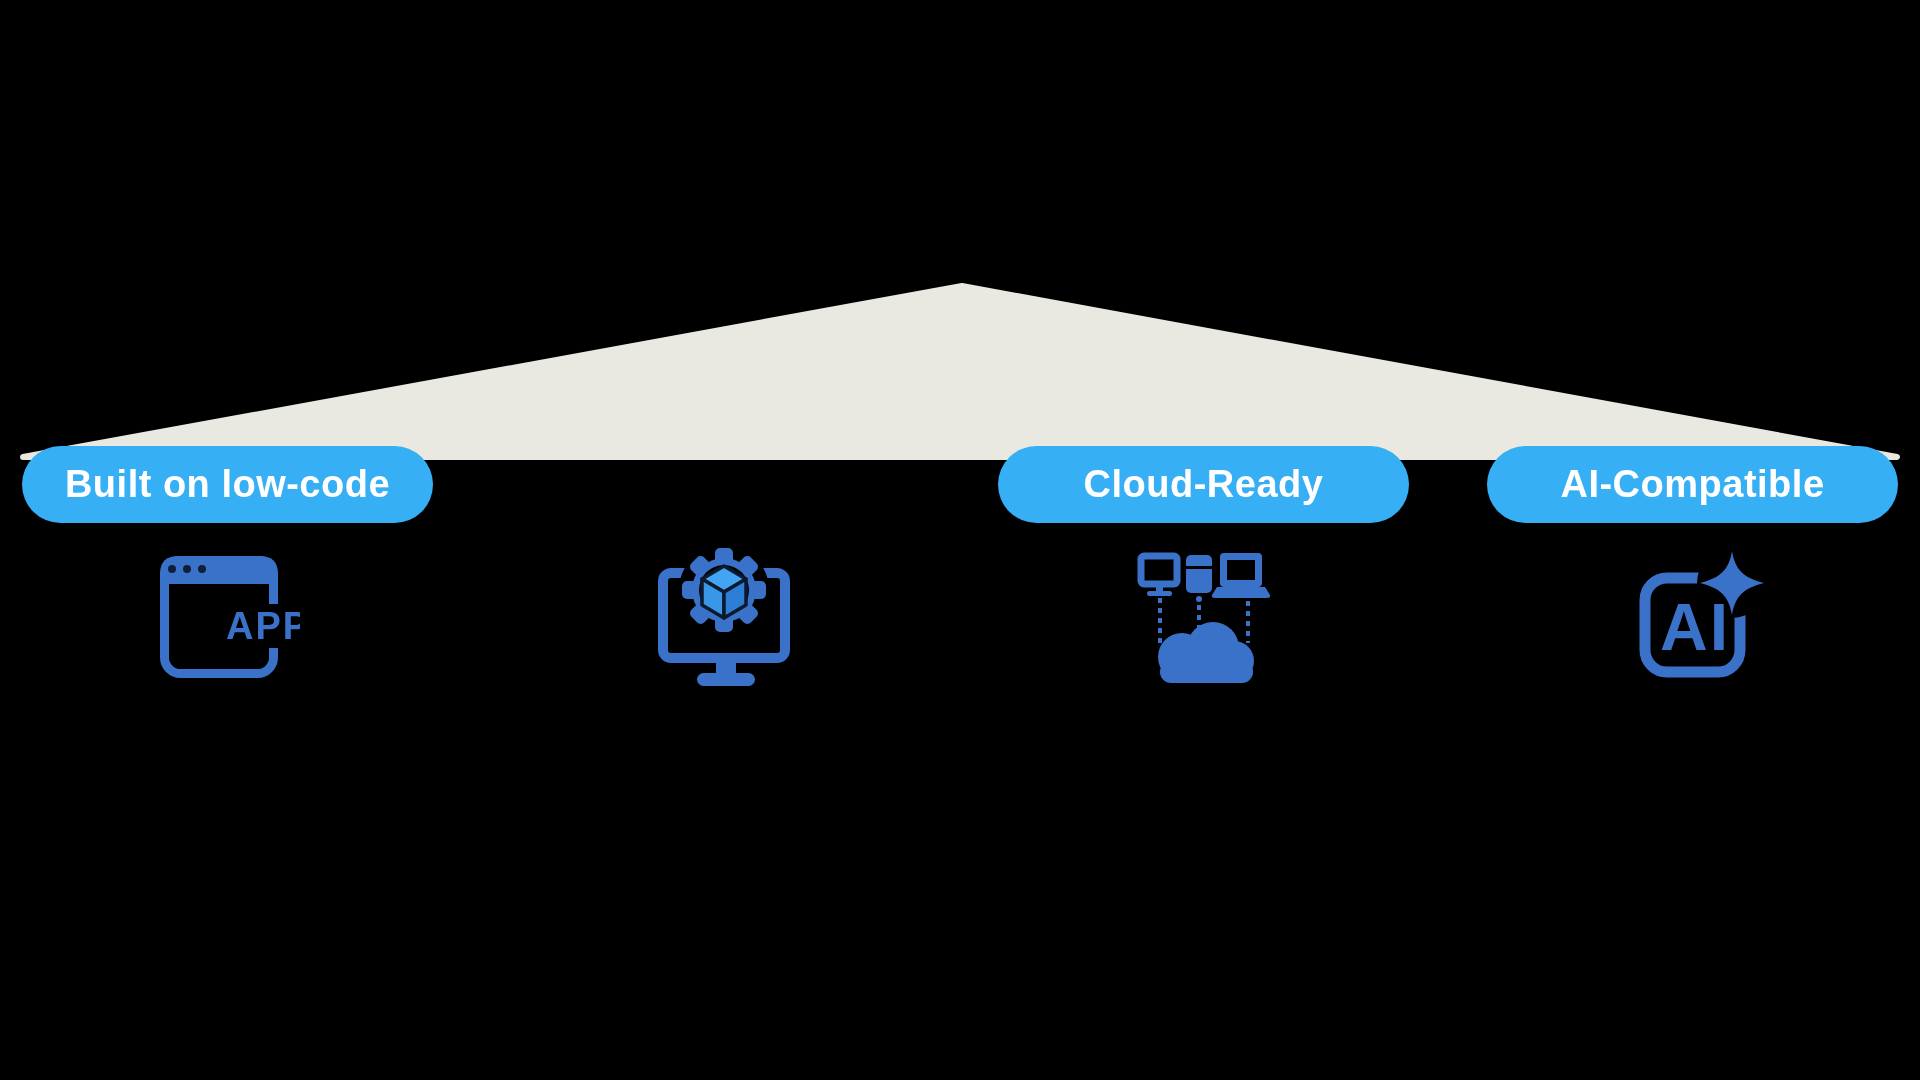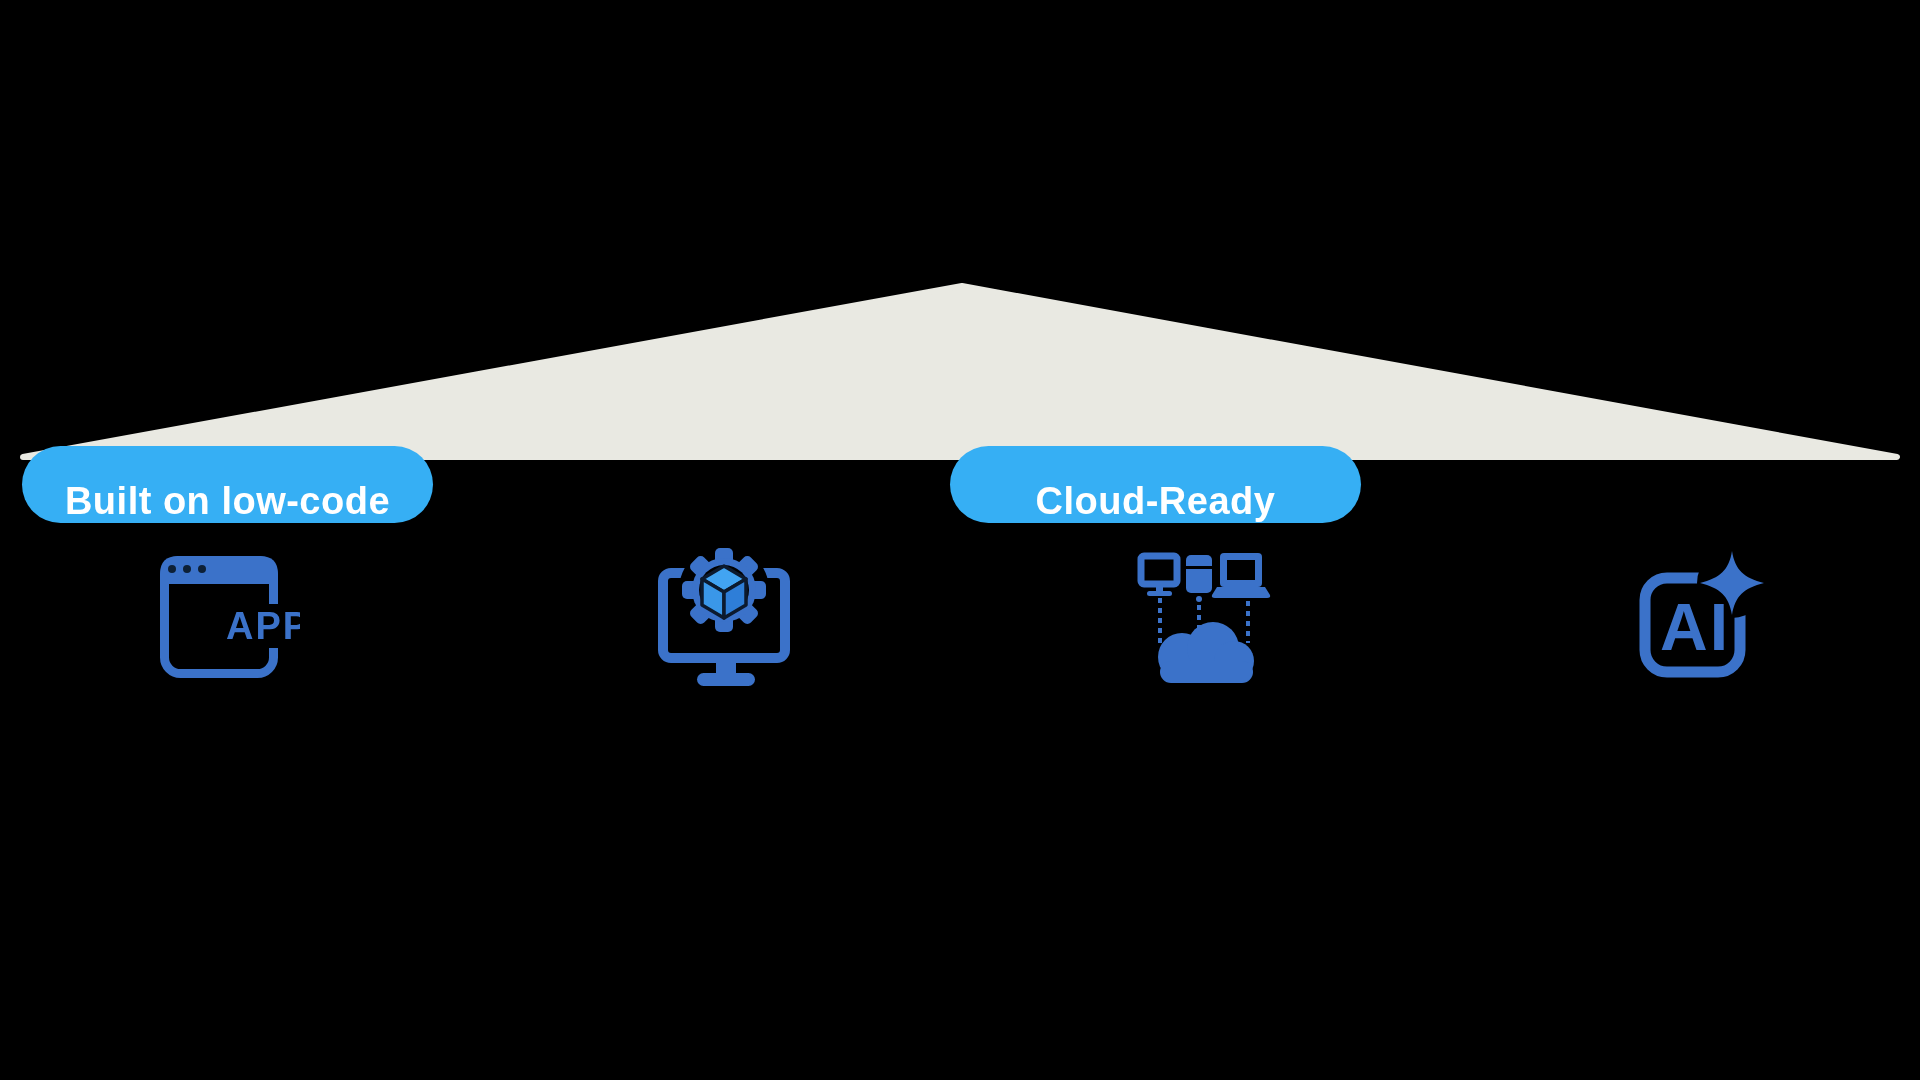--- a/index.html
+++ b/index.html
@@ -14,21 +14,21 @@
     --window-dots:#0D2036;
   }
   html,body{margin:0;padding:0;background:var(--background);}
   .canvas{
     position:relative;width:1920px;height:1080px;background:var(--background);
     overflow:hidden;font-family:"Liberation Sans",sans-serif;
   }
   .roof{position:absolute;left:0;top:0;width:1920px;height:1080px;display:block;}
   .pill{
     position:absolute;top:446px;width:411px;height:77px;border-radius:39px;
-    background:var(--pill-background);display:flex;align-items:flex-end;justify-content:center;
+    background:var(--pill-background);display:flex;align-items:center;justify-content:center;
   }
   .pill-label{
     color:var(--pill-text);font-size:38px;font-weight:700;letter-spacing:.5px;white-space:nowrap;
   }
   .icon{position:absolute;display:block;}
   .blue{fill:var(--icon-primary);}
   .stroke-blue{fill:none;stroke:var(--icon-primary);}
   .dash{stroke:var(--icon-primary);stroke-width:4;stroke-dasharray:5 5;}
   .cut{fill:var(--background);}
   .svg-label{
@@ -40,22 +40,25 @@
 
 <div class="canvas">
 
   <svg class="roof" viewBox="0 0 1920 1080" aria-hidden="true">
     <polygon points="962,286 1897,457 23,457" stroke-width="6" stroke-linejoin="round" fill="#E9E9E2" stroke="#E9E9E2"></polygon>
   </svg>
 
   <div class="pill" style="left:22px">
     <span class="pill-label">Built on low-code</span>
   </div>
-  <div class="pill" style="left:950px">
+  <div class="pill" style="left:998px">
     <span class="pill-label">Cloud-Ready</span>
+  </div>
+  <div class="pill" style="left:1487px">
+    <span class="pill-label">AI-Compatible</span>
   </div>
 
   <svg class="icon" style="left:150px;top:548px" width="150" height="135" viewBox="0 0 150 135" aria-hidden="true">
     <rect class="stroke-blue" x="14.5" y="12.5" width="109" height="113" rx="16" stroke-width="9"></rect>
     <path class="blue" d="M10 36 L10 26 Q10 8 28 8 L110 8 Q128 8 128 26 L128 36 Z"></path>
     <g fill="var(--window-dots)">
       <circle cx="22" cy="21" r="4"></circle>
         <circle cx="37" cy="21" r="4"></circle>
         <circle cx="52" cy="21" r="4"></circle>
     </g>

